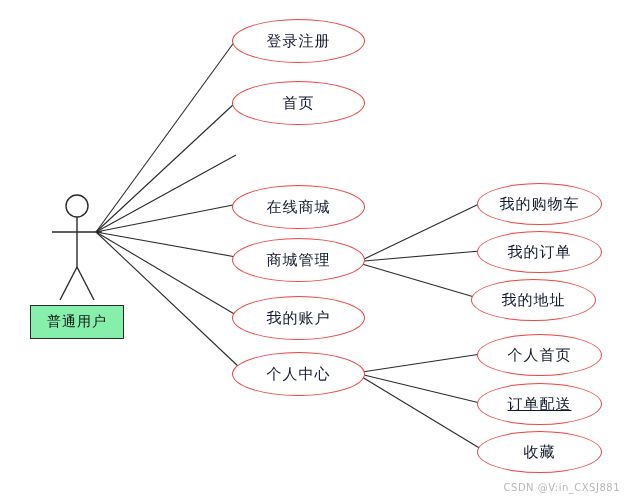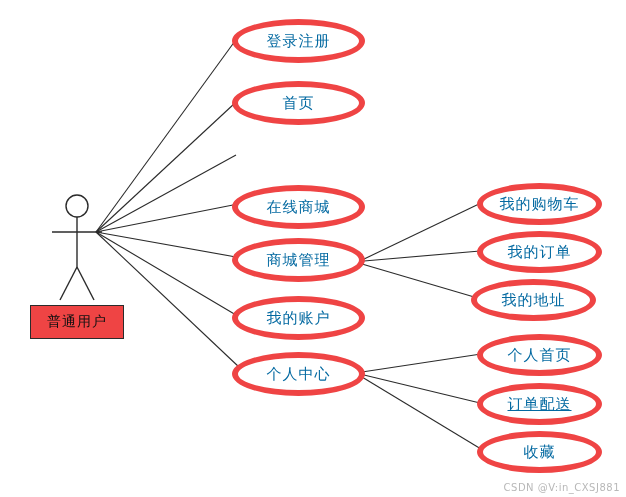--- a/index.html
+++ b/index.html
@@ -20,36 +20,36 @@
   svg.lines {
     position: absolute;
     left: 0;
     top: 0;
     width: 626px;
     height: 497px;
   }
   .usecase {
     position: absolute;
     box-sizing: border-box;
-    border: 6px solid #ef4444;
+    border: 1px solid #ef4444;
     border-radius: 50%;
     background: #ffffff;
     display: flex;
     align-items: center;
     justify-content: center;
-    color: #0369a1;
+    color: #0f172a;
     font-size: 15px;
     letter-spacing: 1px;
     white-space: nowrap;
   }
   .actor-label {
     position: absolute;
     box-sizing: border-box;
     border: 1px solid #2b2b2b;
-    background: #ef4444;
+    background: #86efac;
     display: flex;
     align-items: center;
     justify-content: center;
     color: #111111;
     font-size: 14px;
     letter-spacing: 1px;
     white-space: nowrap;
   }
   .watermark {
     position: absolute;

